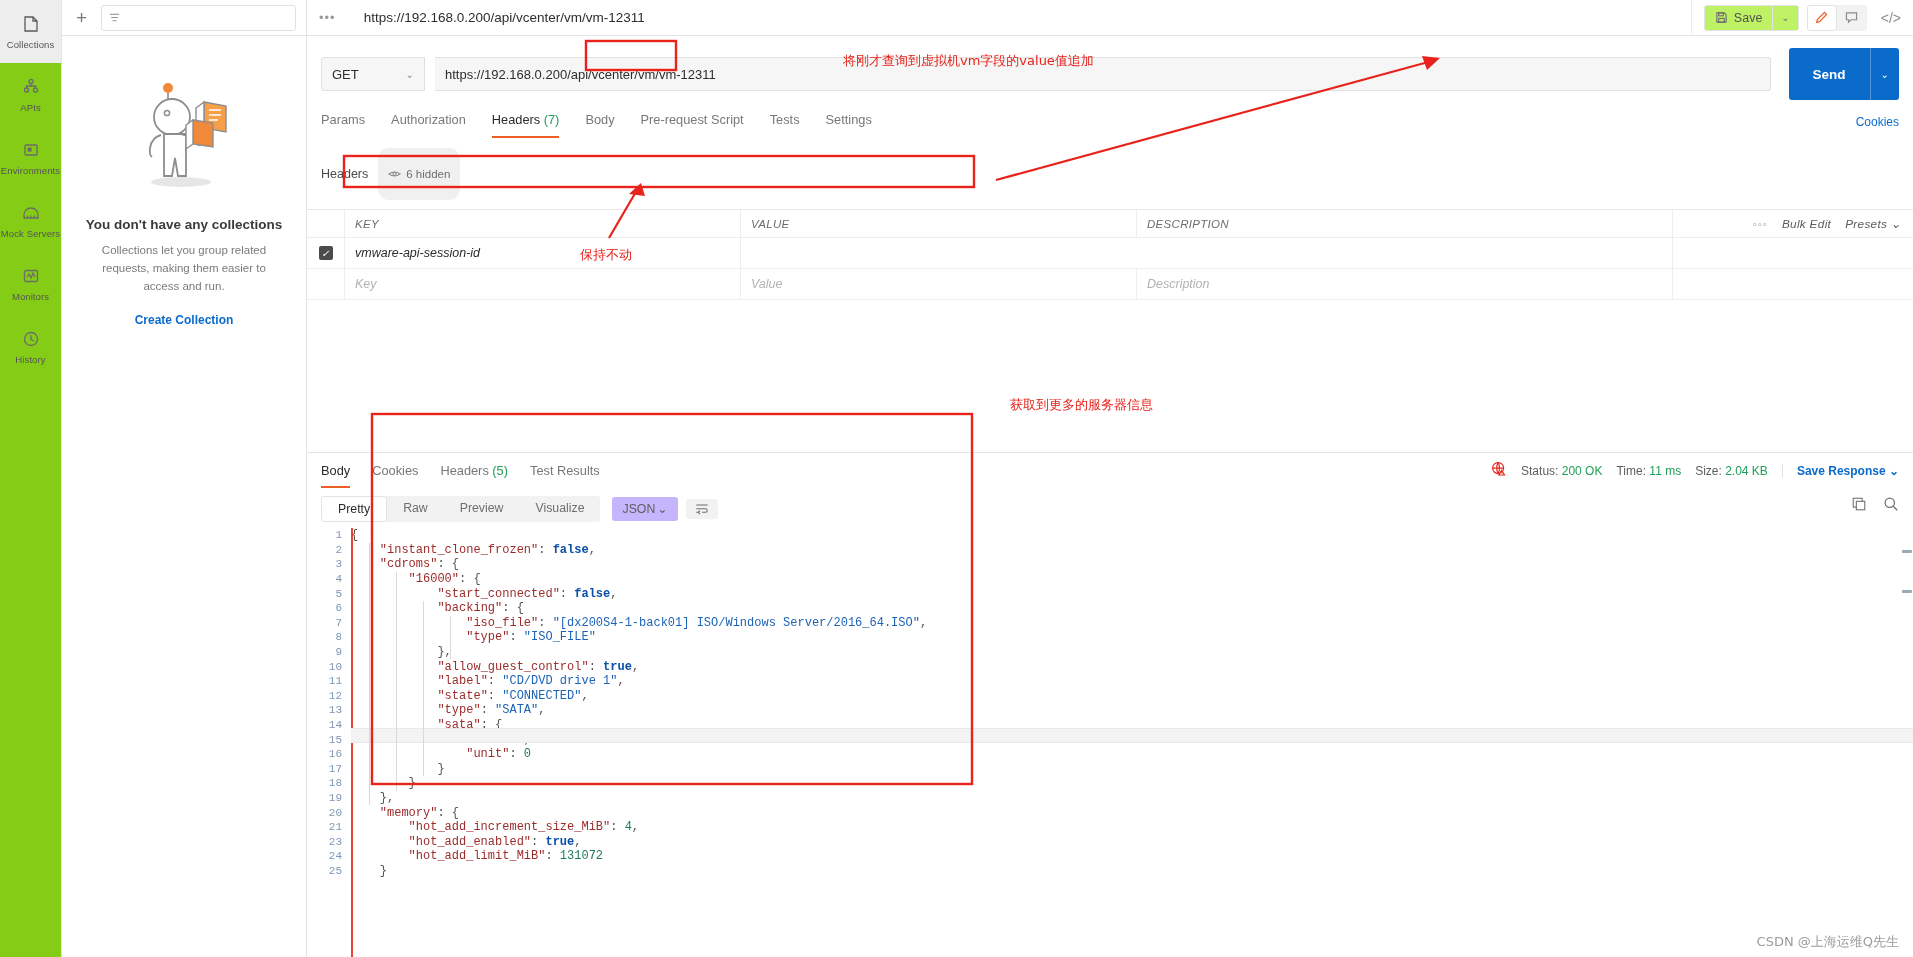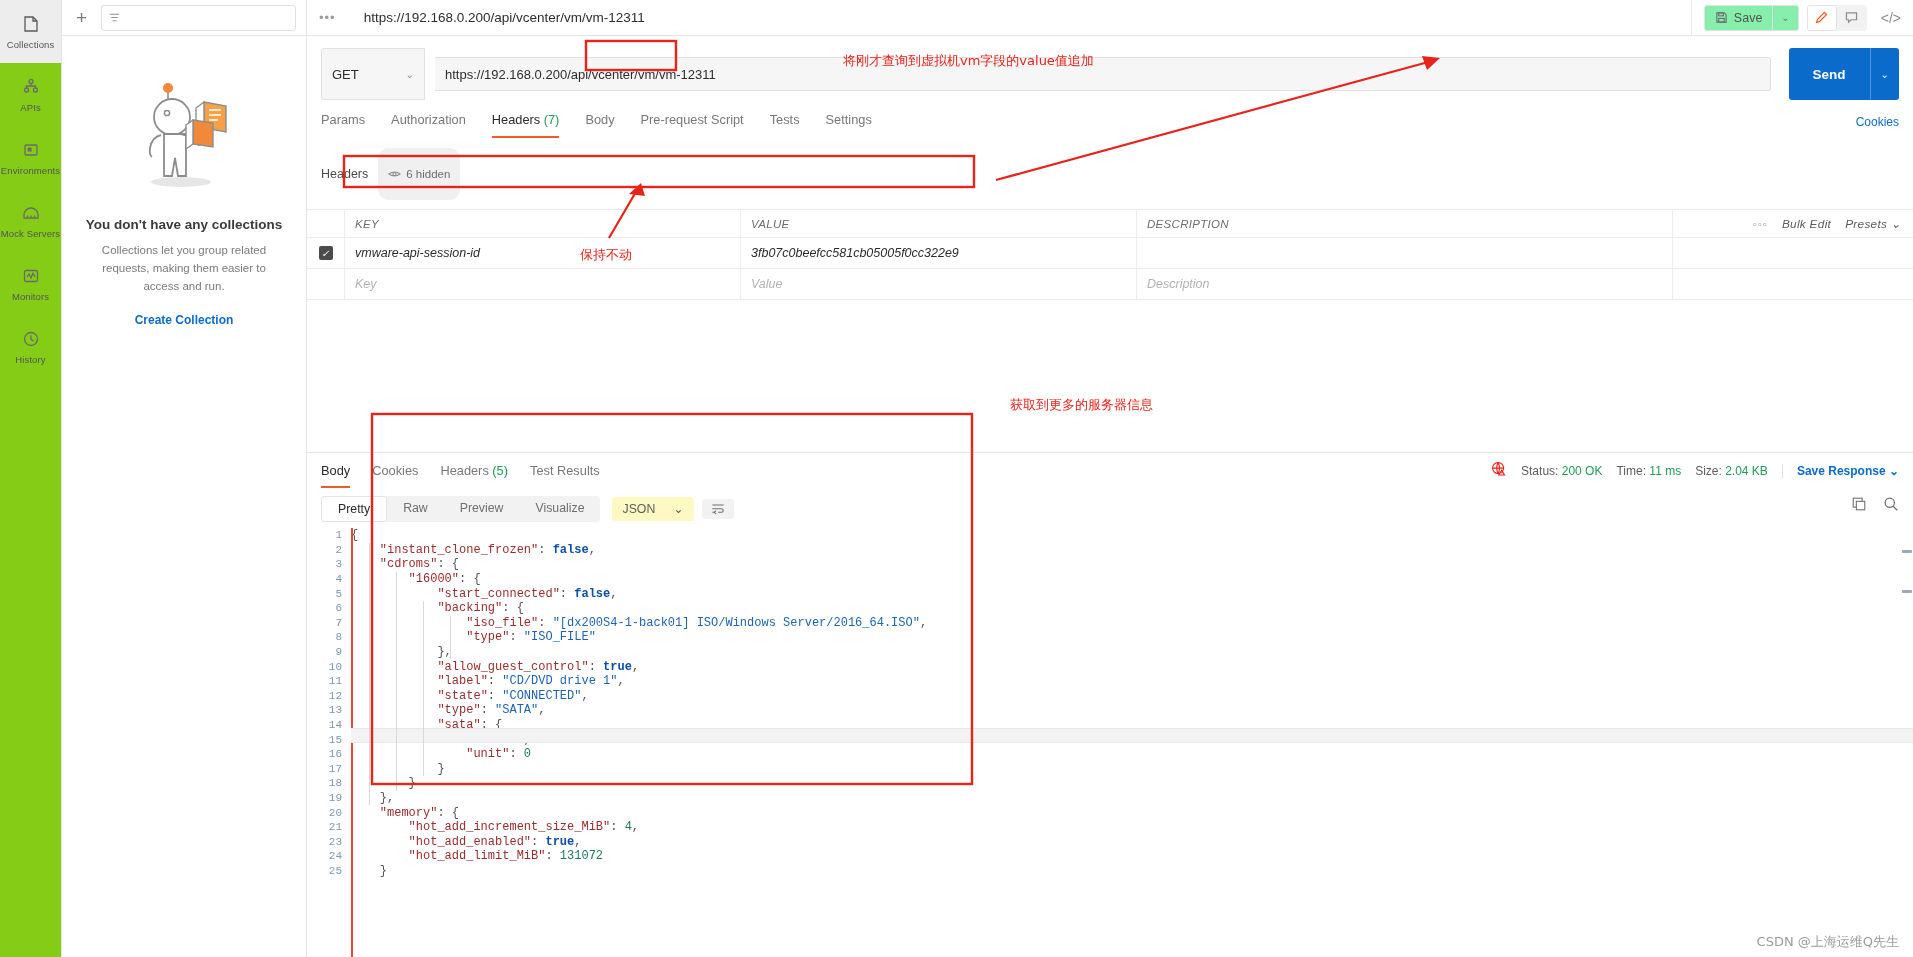--- a/index.html
+++ b/index.html
@@ -51,21 +51,21 @@
   .dots { color: #9a9a9a; letter-spacing: 1px; font-size: 13px; padding: 0 12px;
           display: flex; align-items: center; cursor: pointer; }
 
   .url-tab {
     flex: 1; display: flex; align-items: center; padding: 0 16px;
     font-size: 13.5px; color: #2e2e2e; min-width: 0;
   }
   .url-tab .txt { white-space: nowrap; overflow: hidden; text-overflow: ellipsis; }
   .tabstrip-right { display: flex; align-items: center; gap: 8px; padding: 0 12px;
                     border-left: 1px solid #ececec; }
-  .save-grp { display: flex; align-items: center; background: #86efac;
+  .save-grp { display: flex; align-items: center; background: #bef264;
               border: 1px solid #e2e2e2; border-radius: 3px; height: 26px; }
   .save-grp .sv { display: flex; align-items: center; gap: 6px; padding: 0 10px;
                   font-size: 12.5px; color: #525252; cursor: pointer; }
   .save-grp .cv { padding: 0 8px; border-left: 1px solid #e2e2e2; color: #777;
                   font-size: 10px; cursor: pointer; height: 100%;
                   display: flex; align-items: center; }
   .icon-grp { display: flex; background: #f2f2f2; border-radius: 3px; overflow: hidden; }
   .icon-grp .ib { width: 30px; height: 26px; display: flex; align-items: center;
                   justify-content: center; cursor: pointer; }
   .icon-grp .ib.sel { background: #fff; border: 1px solid #e3e3e3; border-radius: 3px; }
@@ -86,21 +86,21 @@
                line-height: 1.55; width: 200px; }
   .create-link { margin-top: 18px; color: #0b6bcb; font-size: 12px;
                  font-weight: bold; cursor: pointer; }
 
   
   .request { flex: 1; display: flex; flex-direction: column; min-width: 0;
              background: #fff; position: relative; }
 
   .urlbar { display: flex; align-items: center; gap: 10px; padding: 12px 14px 6px 14px; }
   .method {
-    width: 104px; height: 52px; background: #f6f6f6; border: 1px solid #e0e0e0;
+    width: 104px; height: 34px; background: #f6f6f6; border: 1px solid #e0e0e0;
     border-radius: 3px 0 0 3px; display: flex; align-items: center;
     justify-content: space-between; padding: 0 10px; font-size: 13px;
     color: #2d2d2d; cursor: pointer;
   }
   .method .cv { color: #8a8a8a; font-size: 10px; }
   .urlfield {
     flex: 1; height: 34px; background: #f6f6f6; border: 1px solid #e0e0e0;
     border-left: none; border-radius: 0 3px 3px 0; display: flex;
     align-items: center; padding: 0 10px; font-size: 13px; color: #2d2d2d;
     position: relative; min-width: 0;
@@ -166,22 +166,22 @@
   .resp-meta .val { color: #1f9d55; }
   .save-resp { color: #0b6bcb; font-weight: bold; cursor: pointer;
                padding-left: 14px; border-left: 1px solid #e0e0e0; }
 
   .fmt-row { display: flex; align-items: center; gap: 0; padding: 8px 14px 6px 14px;
              position: relative; }
   .seg { display: flex; background: #f2f2f2; border-radius: 3px; overflow: hidden; }
   .seg .s { padding: 5px 16px; font-size: 12.3px; color: #6f6f6f; cursor: pointer; }
   .seg .s.active { background: #fff; color: #2b2b2b; border: 1px solid #e3e3e3;
                    border-radius: 3px; }
-  .json-sel { margin-left: 12px; display: flex; align-items: center; gap: 18px;
-              background: #fef9c3; border-radius: 3px; padding: 5px 10px;
+  .json-sel { margin-left: 12px; display: flex; align-items: center; gap: 2px;
+              background: #c4b5fd; border-radius: 3px; padding: 5px 10px;
               font-size: 12.3px; color: #5e5e5e; cursor: pointer; }
   .wrap-btn { margin-left: 8px; background: #f2f2f2; border-radius: 3px;
               padding: 4px 9px; cursor: pointer; display: flex; align-items: center; }
   .fmt-right { position: absolute; right: 14px; top: 8px; display: flex;
                gap: 16px; align-items: center; color: #6f6f6f; cursor: pointer; }
 
   
   .code-wrap { flex: 1; position: relative; overflow: hidden; display: flex; }
   .code-area { flex: 1; position: relative; overflow: hidden;
                font-family: "Liberation Mono", monospace; font-size: 12px; }
@@ -412,21 +412,20 @@
                 <span>Presets</span>
                 <span>⌄</span>
               </span>
             </div>
           </div>
           <div class="hrow data">
             <div class="hc-check">
               <span class="cbx">✓</span>
             </div>
             <div class="hc-key">vmware-api-session-id</div>
-            <div class="hc-val">3fb07c0beefcc581cb05005f0cc322e9</div>
             <div class="hc-desc"></div>
             <div class="hc-tools"></div>
           </div>
           <div class="hrow data">
             <div class="hc-check"></div>
             <div class="hc-key ph">Key</div>
             <div class="hc-val ph">Value</div>
             <div class="hc-desc ph">Description</div>
             <div class="hc-tools"></div>
           </div>

